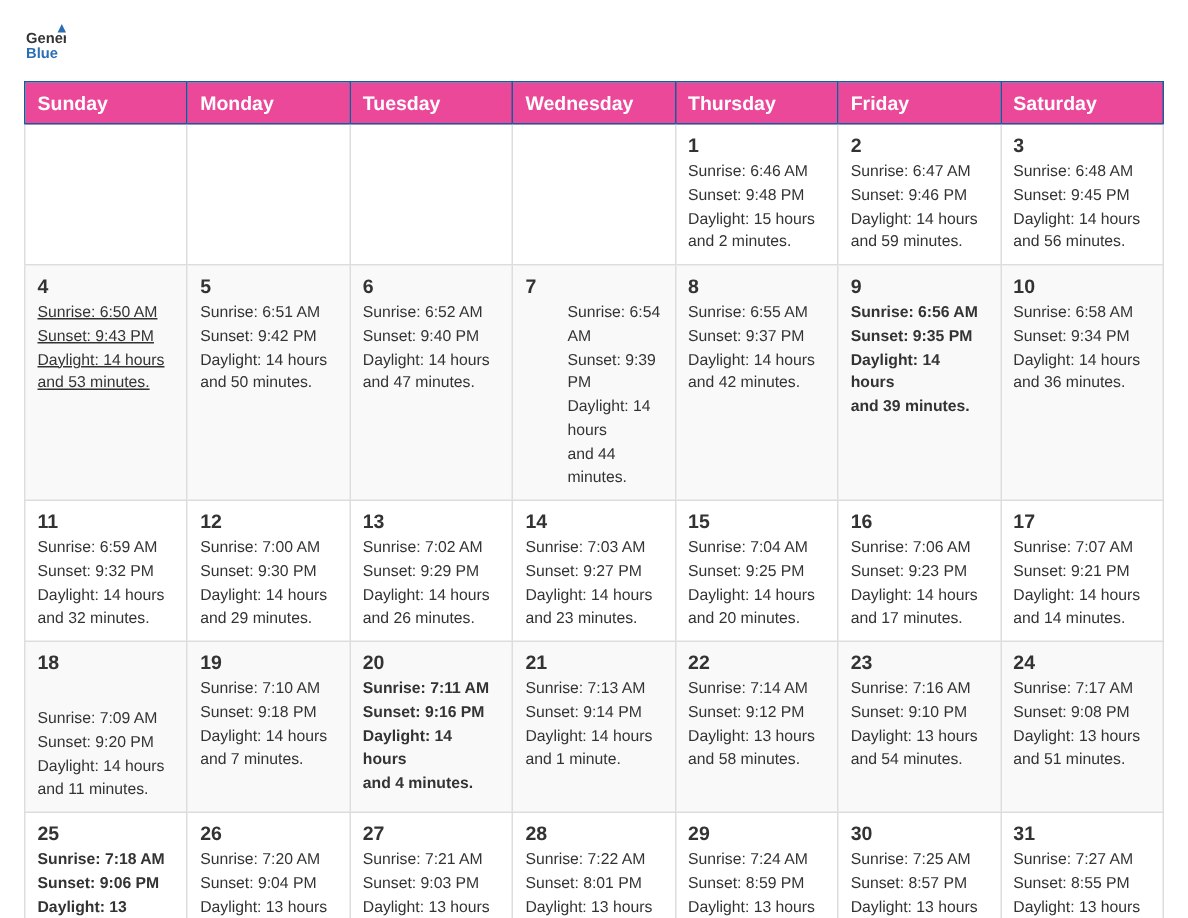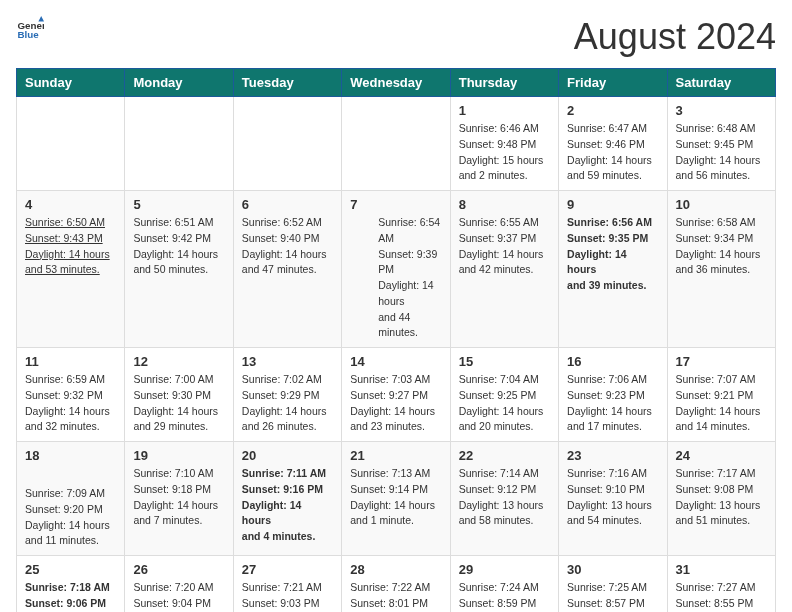--- a/index.html
+++ b/index.html
@@ -36,21 +36,21 @@
     .location-title {
       font-size: 14px;
       color: #555;
     }
     .calendar-table {
       width: 100%;
       border-collapse: collapse;
       border: 1px solid #ccc;
     }
     .calendar-table th {
-      background-color: #0f766e;
+      background-color: #ec4899;
       color: white;
       text-align: left;
       padding: 6px 8px;
       font-size: 13px;
       font-weight: bold;
       border: 1px solid #1a5a9a;
     }
     .calendar-table td {
       vertical-align: top;
       padding: 6px 8px;
@@ -90,21 +90,20 @@
 
 <div class="header-area">
   <div class="logo">
     <svg class="logo-icon" viewBox="0 0 40 40">
       <text x="2" y="18" font-size="14" font-weight="bold" fill="#333">General</text>
       <text x="2" y="32" font-size="14" font-weight="bold" fill="#2a6db5">Blue</text>
       <polygon points="32,8 40,8 36,0" fill="#2a6db5"></polygon>
     </svg>
   </div>
   <div class="title-area">
-    <div class="month-title">August 2024</div>
   </div>
 </div>
 
 <table class="calendar-table">
   <thead>
     <tr>
     <th>Sunday</th>
         <th>Monday</th>
         <th>Tuesday</th>
         <th>Wednesday</th>

